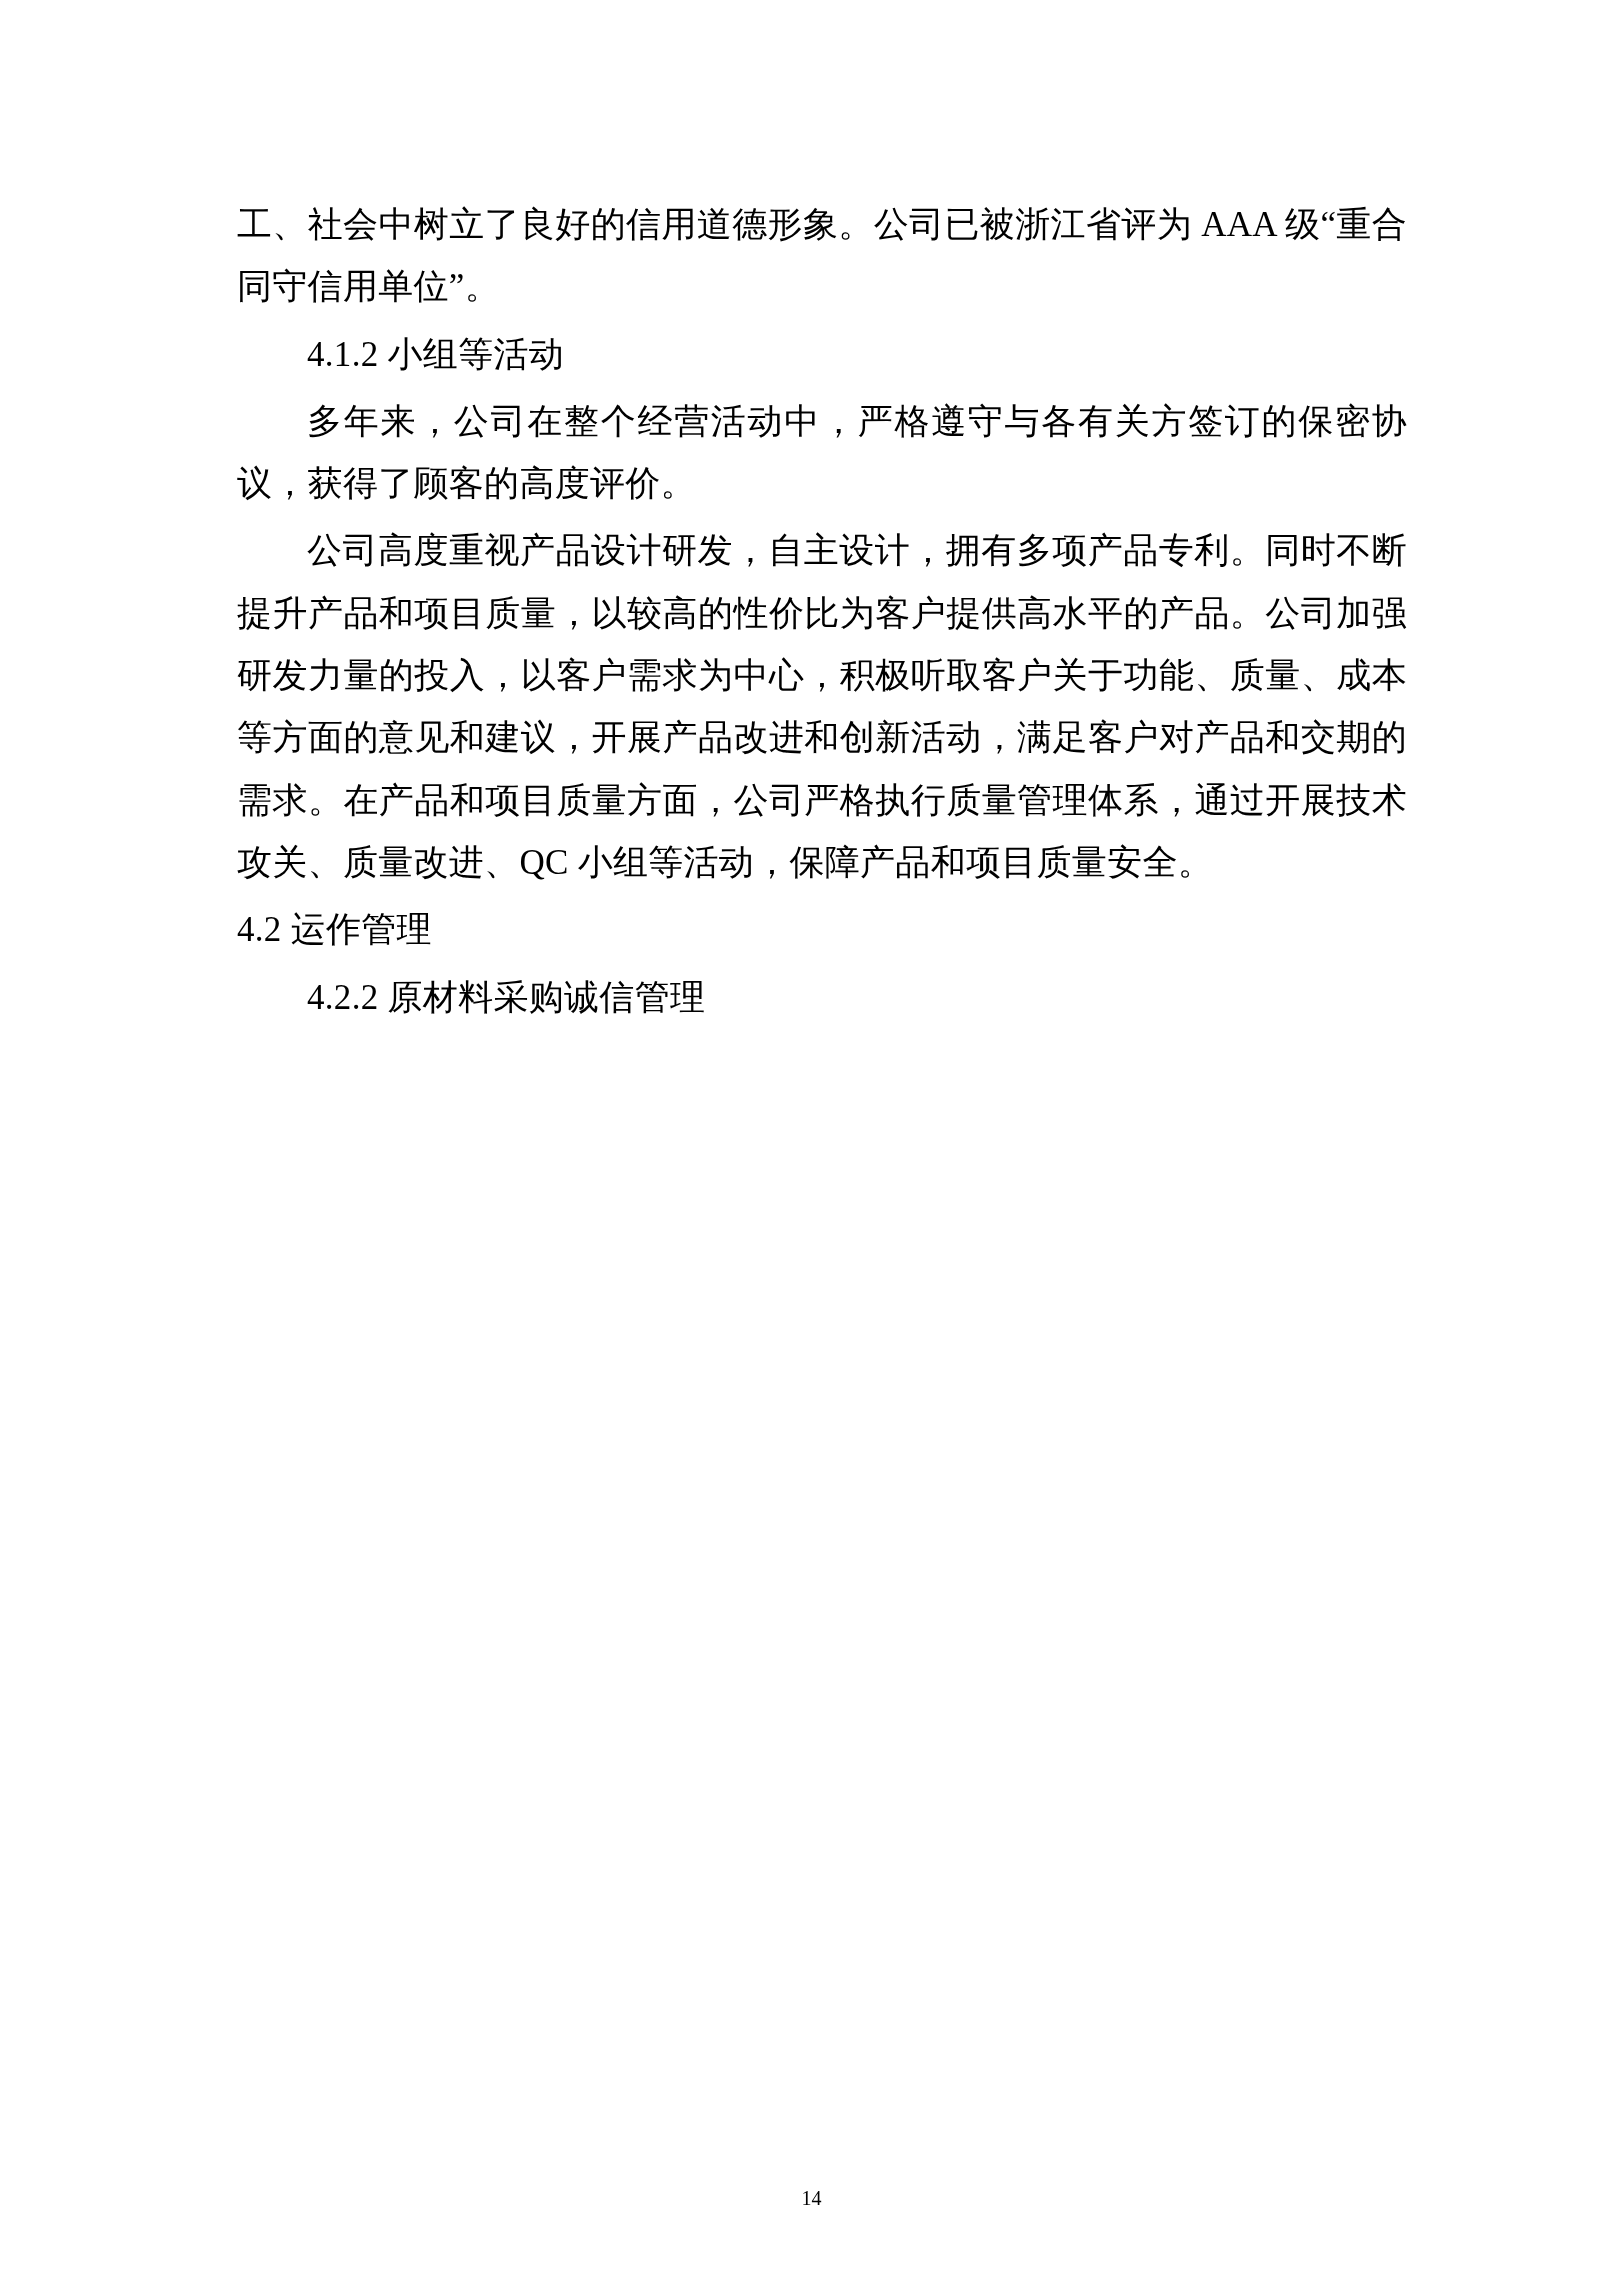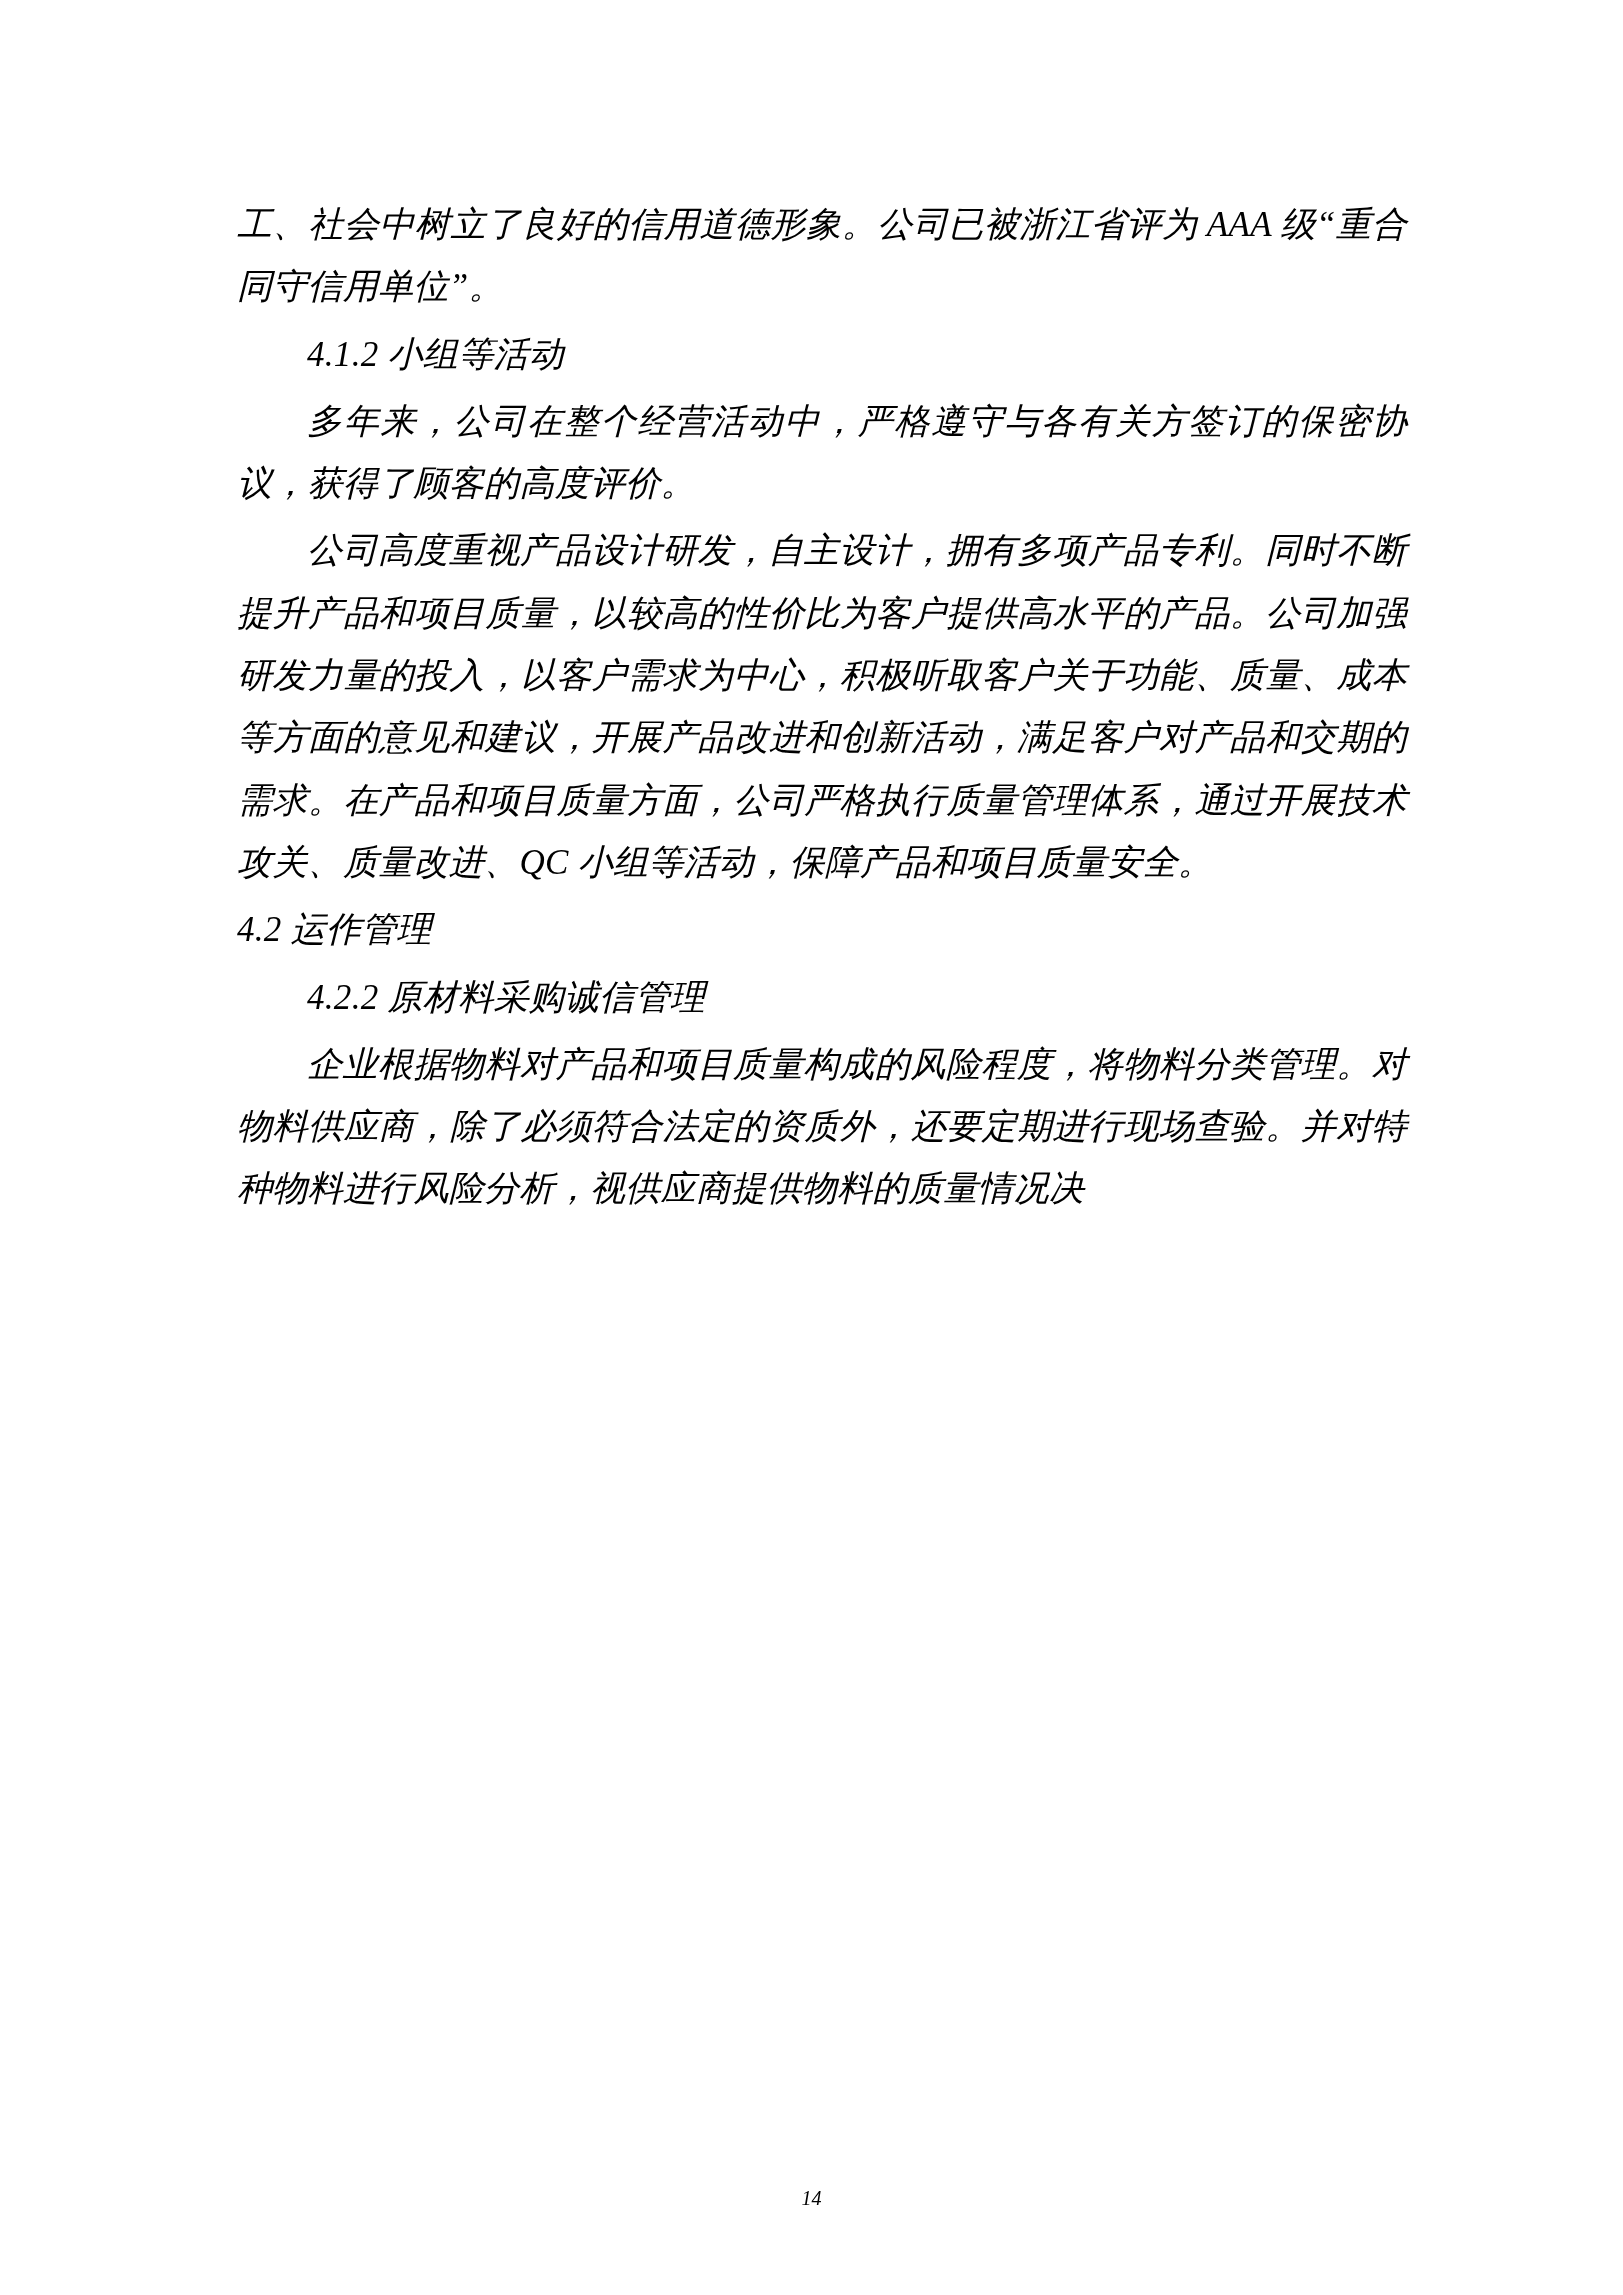--- a/index.html
+++ b/index.html
@@ -14,21 +14,20 @@
     color: #000000;
     position: relative;
     overflow: hidden;
   }
   .page {
     width: 1623px;
     height: 2295px;
     box-sizing: border-box;
     padding: 194px 216px 0 237px;
     position: relative;
-    font-style: italic;
   }
   .doc-body {
     font-size: 35px;
     line-height: 1.78;
     text-align: justify;
     text-justify: inter-ideograph;
     letter-spacing: 0.3px;
   }
   .para {
     margin: 0 0 5px 0;
@@ -58,17 +57,16 @@
 <body>
 
 <div class="page">
   <div class="doc-body">
     <p class="para">工、社会中树立了良好的信用道德形象。公司已被浙江省评为 AAA 级“重合同守信用单位”。</p>
     <p class="heading sub">4.1.2 小组等活动</p>
     <p class="para indent">多年来，公司在整个经营活动中，严格遵守与各有关方签订的保密协议，获得了顾客的高度评价。</p>
     <p class="para indent">公司高度重视产品设计研发，自主设计，拥有多项产品专利。同时不断提升产品和项目质量，以较高的性价比为客户提供高水平的产品。公司加强研发力量的投入，以客户需求为中心，积极听取客户关于功能、质量、成本等方面的意见和建议，开展产品改进和创新活动，满足客户对产品和交期的需求。在产品和项目质量方面，公司严格执行质量管理体系，通过开展技术攻关、质量改进、QC 小组等活动，保障产品和项目质量安全。</p>
     <p class="heading">4.2 运作管理</p>
     <p class="heading sub">4.2.2 原材料采购诚信管理</p>
-    <p class="para indent">企业根据物料对产品和项目质量构成的风险程度，将物料分类管理。对物料供应商，除了必须符合法定的资质外，还要定期进行现场查验。并对特种物料进行风险分析，视供应商提供物料的质量情况决</p>
   </div>
   <div class="page-number">14</div>
 </div>
 
 
 </body></html>

